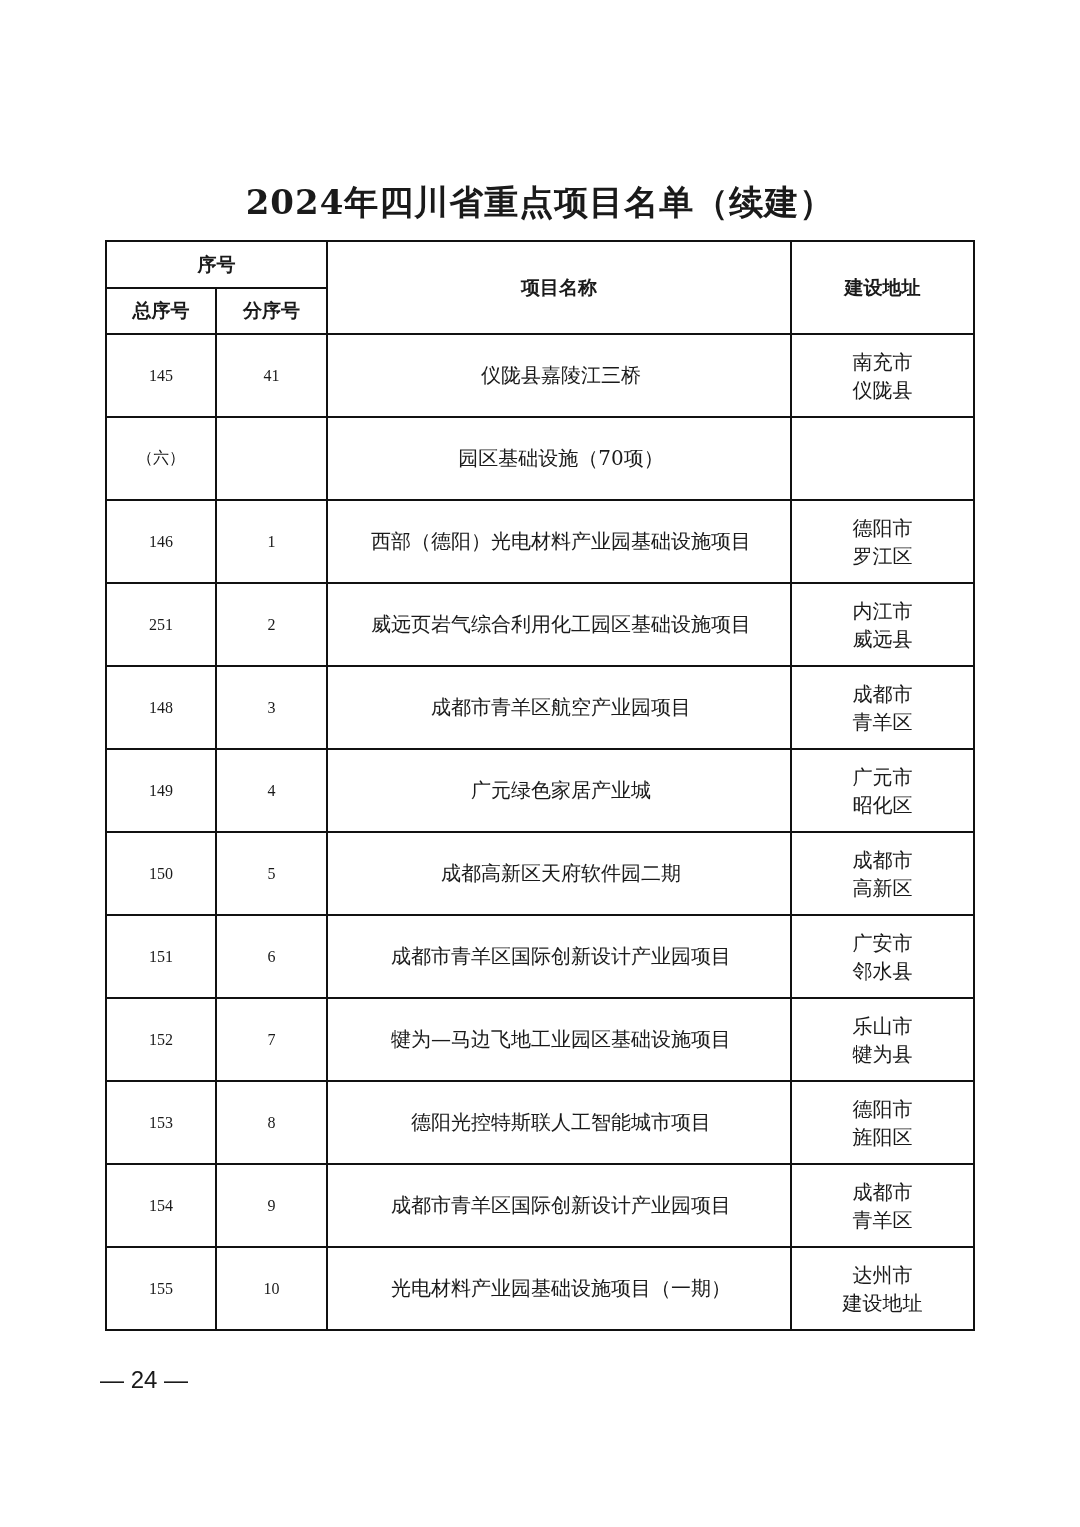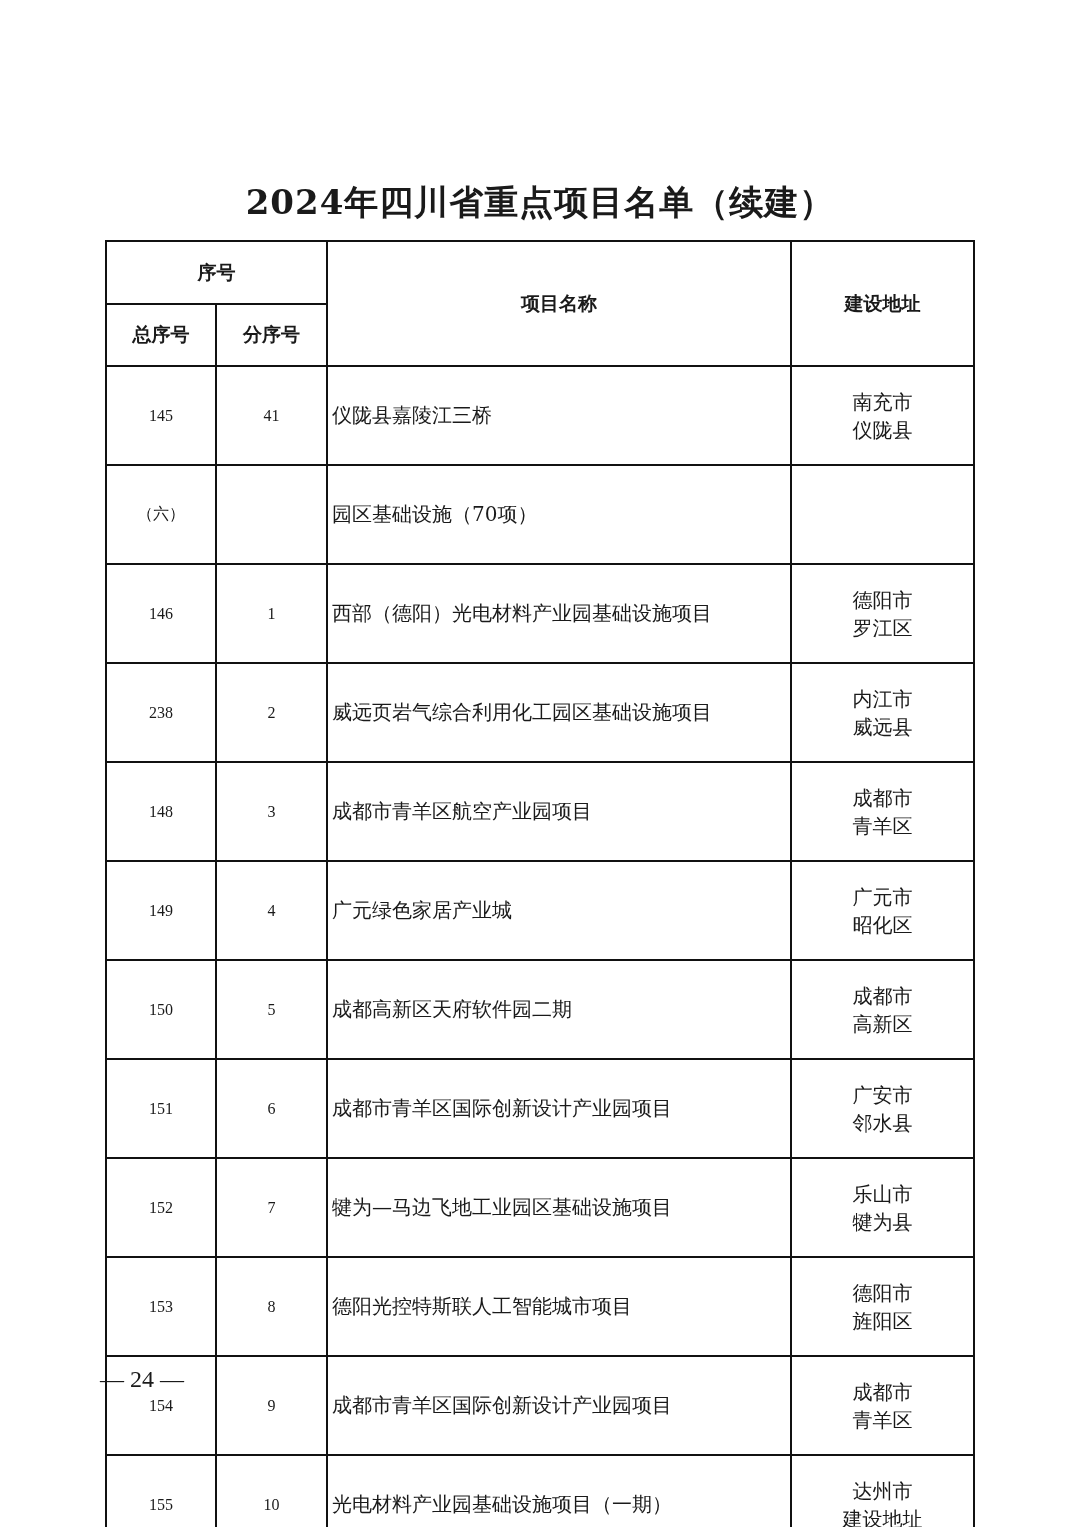--- a/index.html
+++ b/index.html
@@ -3,31 +3,31 @@
 <meta charset="utf-8">
 <style>
   html, body { margin: 0; padding: 0; background: #ffffff; }
   body { width: 1080px; height: 1527px; position: relative; overflow: hidden;
          font-family: "DejaVu Serif", "Liberation Serif", serif; color: #1a1a1a; }
   .title { position: absolute; left: 0; top: 180px; width: 1080px; text-align: center;
            font-size: 34px; font-weight: bold; letter-spacing: 1px;
            font-family: "DejaVu Serif", "Liberation Serif", serif; }
   table { position: absolute; left: 105px; top: 240px; border-collapse: collapse;
           table-layout: fixed; width: 868px; }
-  td, th { border: 2.5px solid #111; padding: 8px; text-align: center; vertical-align: middle;
+  td, th { border: 2.5px solid #111; padding: 0; text-align: center; vertical-align: middle;
            font-size: 20px; font-weight: normal; }
   th { font-family: "DejaVu Sans", "Liberation Sans", sans-serif; font-weight: bold; font-size: 19px; }
   .h1 th { height: 45px; }
   .h2 th { height: 44px; }
   tbody td { height: 81px; }
-  td.name { text-align: left; padding-left: 4px; }
+  td.name { text-align: center; padding-left: 4px; }
   td.addr { line-height: 28px; }
   .num { font-family: "Liberation Serif", "DejaVu Serif", serif; font-size: 16px; }
   .page-num { position: absolute; left: 100px; top: 1366px; font-size: 24px;
-              font-family: Liberation Serif, serif; }
+              font-family: Liberation Sans, sans-serif; }
 </style>
 </head>
 <body>
 
 <div class="title">2024年四川省重点项目名单（续建）</div>
 
 <table>
   <colgroup>
     <col style="width:110px">
     <col style="width:111px">
@@ -67,21 +67,21 @@
       <tr>
         <td class="num">146</td>
         <td class="num">1</td>
         <td class="name">西部（德阳）光电材料产业园基础设施项目</td>
         <td class="addr">
           <div>德阳市</div>
           <div>罗江区</div>
         </td>
       </tr>
       <tr>
-        <td class="num">238</td>
+        <td class="num">251</td>
         <td class="num">2</td>
         <td class="name">威远页岩气综合利用化工园区基础设施项目</td>
         <td class="addr">
           <div>内江市</div>
           <div>威远县</div>
         </td>
       </tr>
       <tr>
         <td class="num">148</td>
         <td class="num">3</td>

